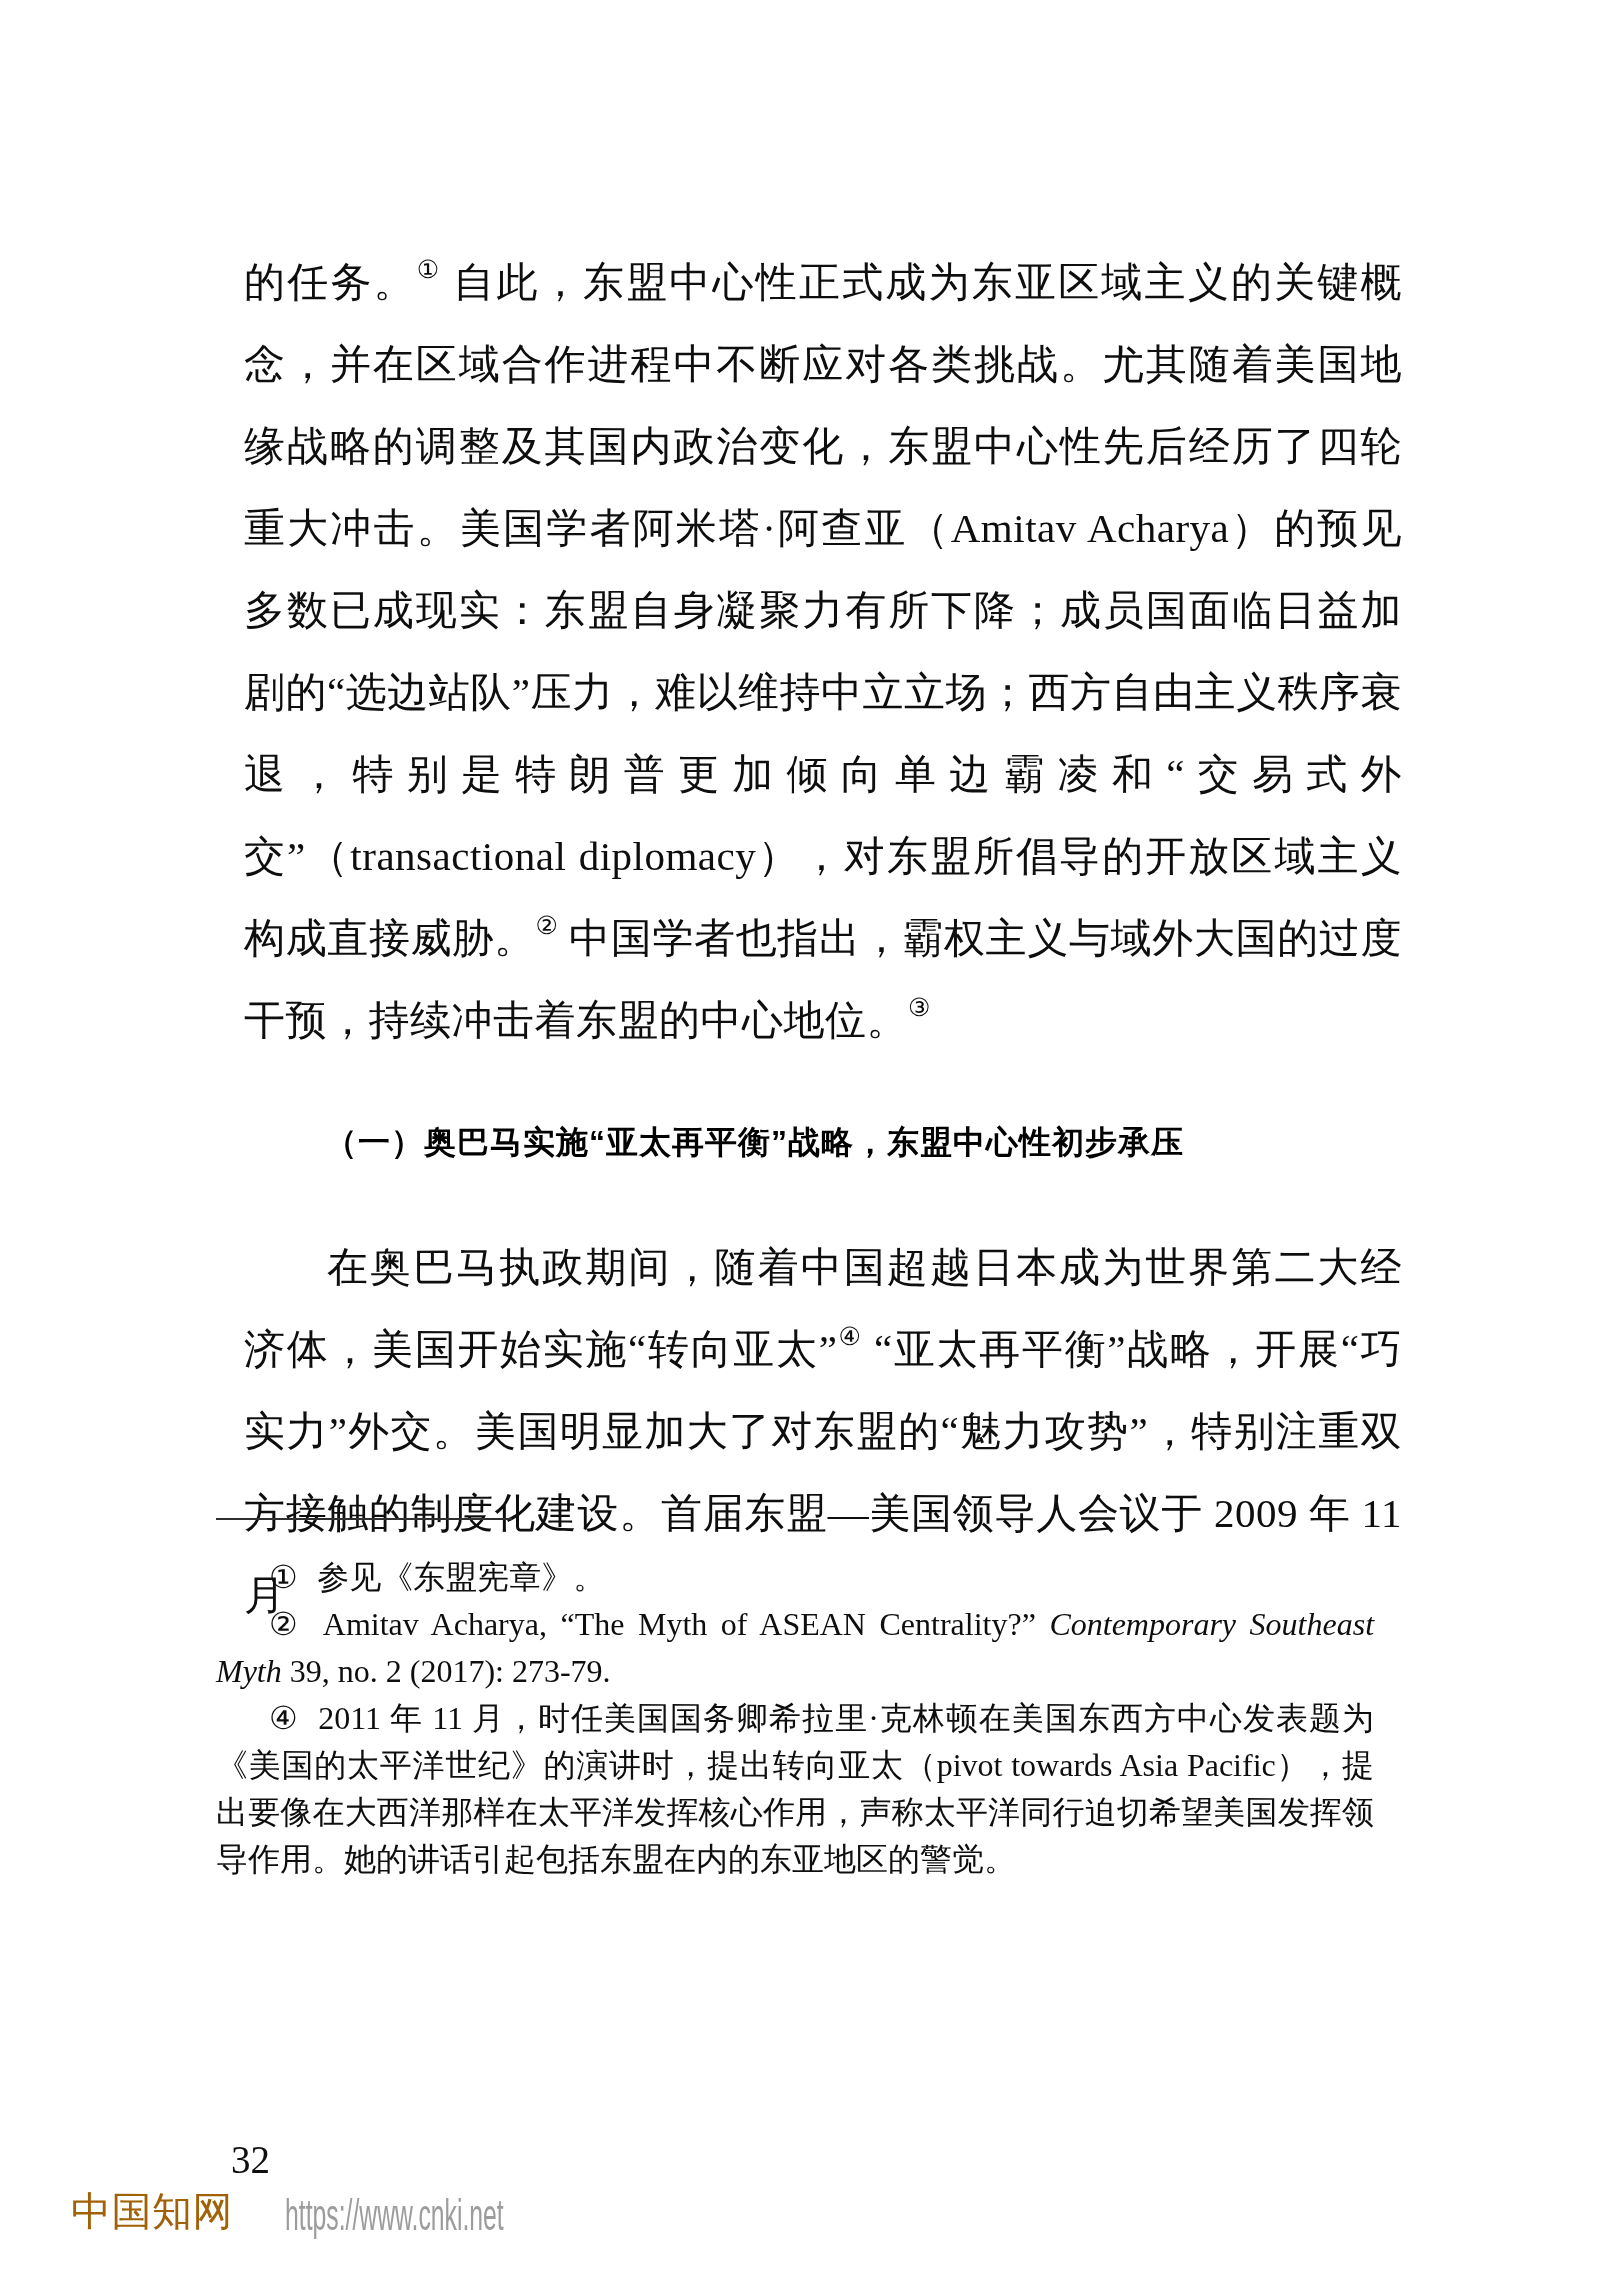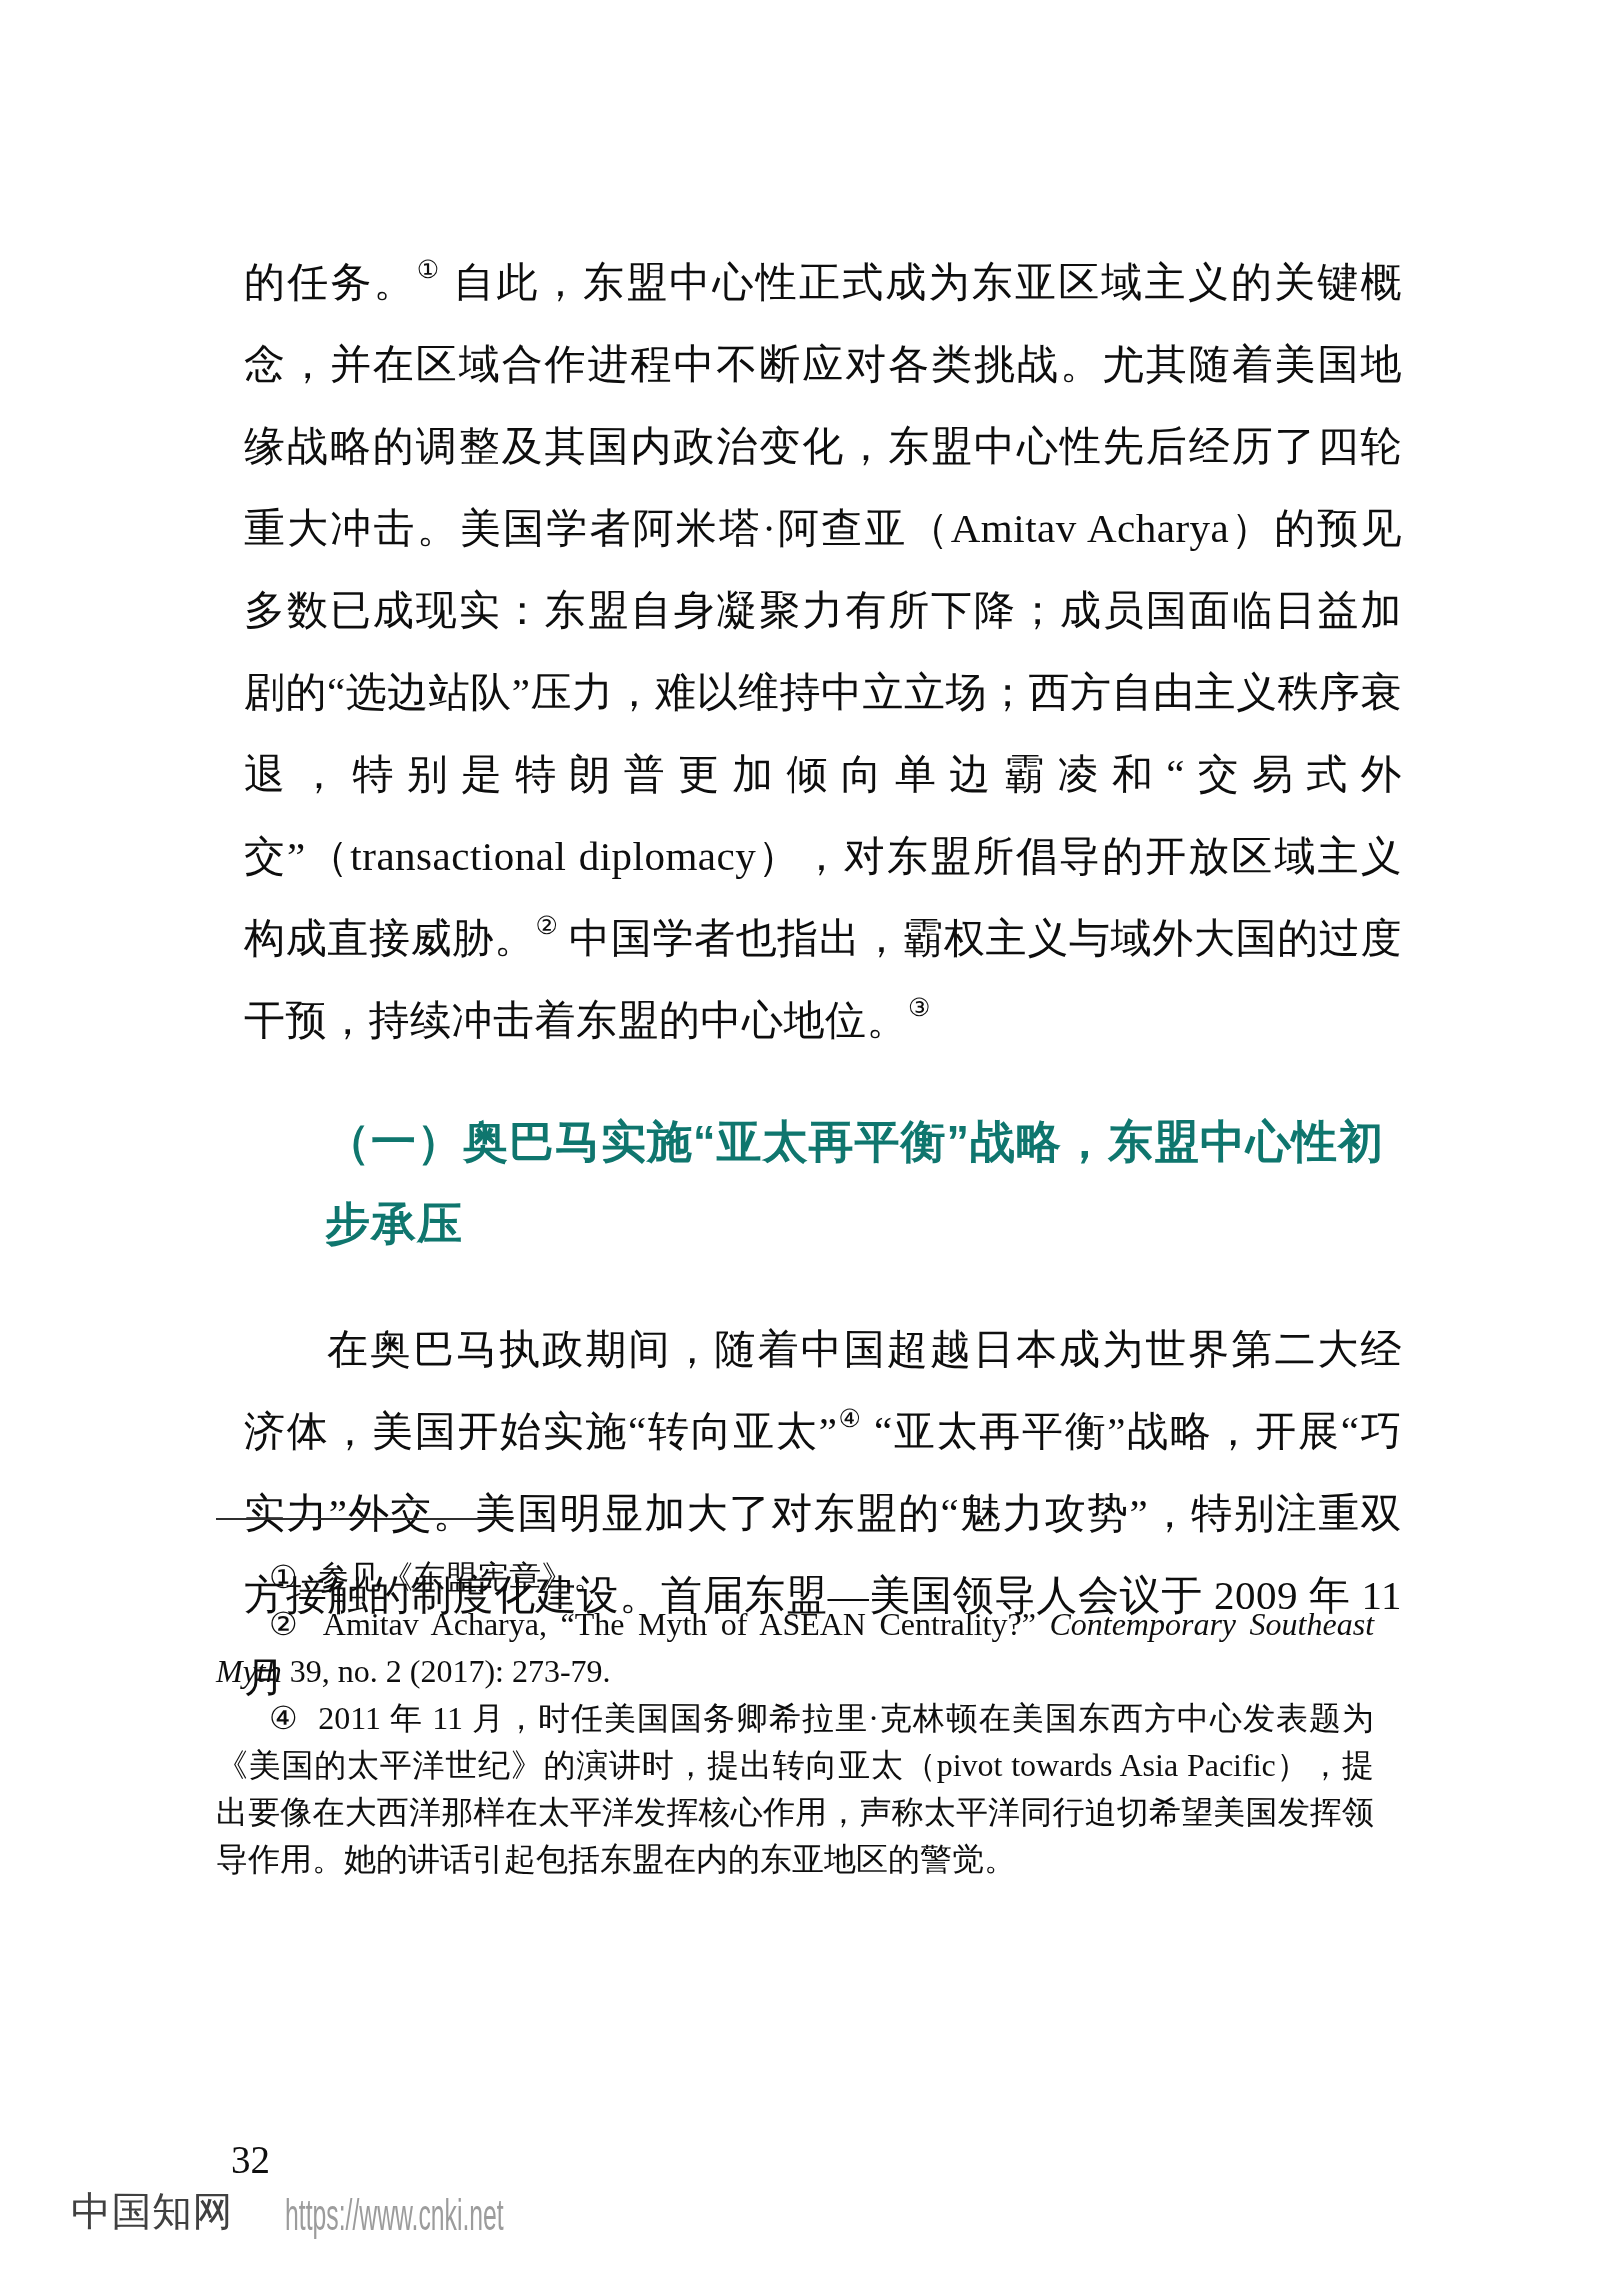--- a/index.html
+++ b/index.html
@@ -30,25 +30,25 @@
     font-size: 25px;
     line-height: 0;
     vertical-align: 17.6px;
     letter-spacing: 0;
   }
   .heading {
     margin: 40px 0 0 0;
     padding-left: 81px;
     font-family: "Liberation Sans", "DejaVu Sans", sans-serif;
     font-weight: 700;
-    font-size: 45px;
+    font-size: 32px;
     line-height: 82px;
     text-align: left;
     letter-spacing: 1px;
-    color: #0f766e;
+    color: #000000;
   }
   .para2 { margin-top: 43px; }
   .fn-sep {
     position: absolute;
     left: 216px;
     top: 1518px;
     width: 296px;
     height: 2.1px;
     background: #2f2f2f;
   }
@@ -74,21 +74,21 @@
     color: #0e0e0e;
   }
   .wm-brand {
     position: absolute;
     left: 71px;
     top: 2191px;
     font-family: "Liberation Sans", "DejaVu Sans", sans-serif;
     font-weight: 500;
     font-size: 40px;
     line-height: 1;
-    color: #404040;
+    color: #a16207;
     letter-spacing: 0.5px;
   }
   .wm-url {
     position: absolute;
     left: 285px;
     top: 2192px;
     font-family: "Liberation Sans", "DejaVu Sans", sans-serif;
     font-size: 45px;
     line-height: 1;
     color: #9c9c9c;

